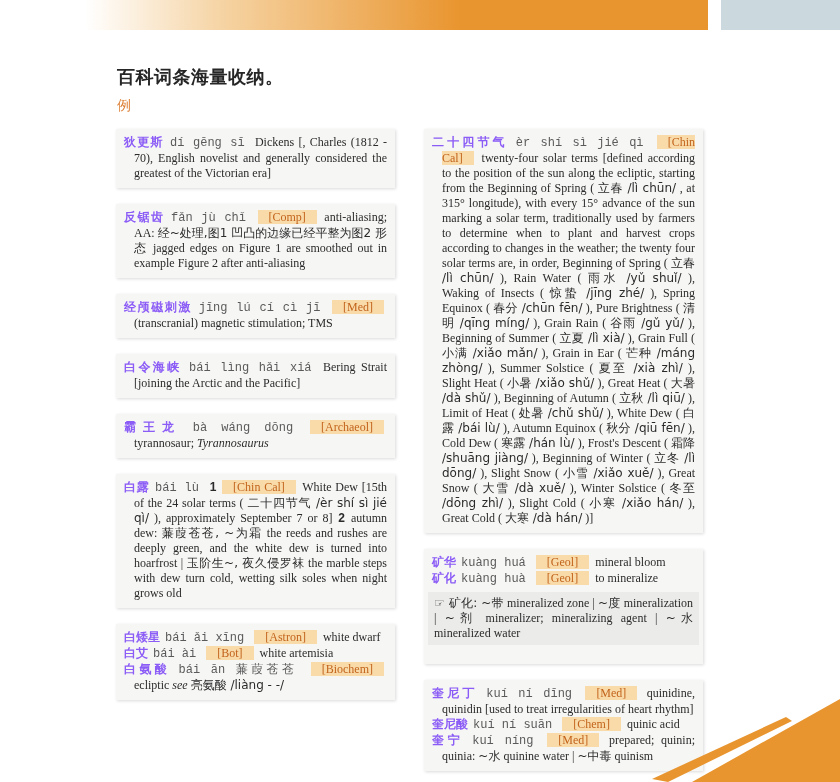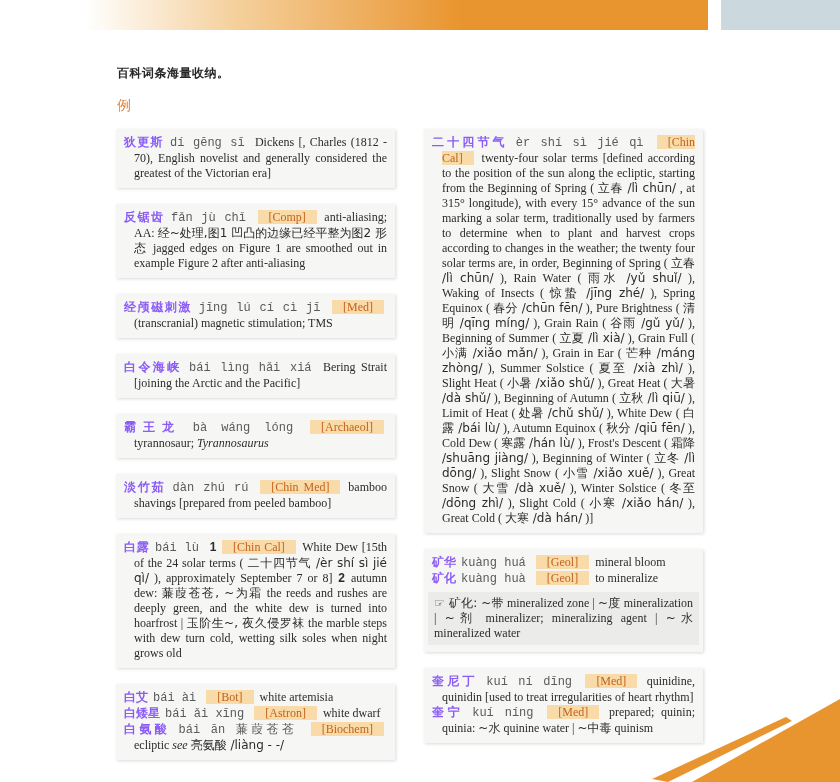--- a/index.html
+++ b/index.html
@@ -18,21 +18,21 @@
       rgba(240,186,110,.65) 32%,
       #E9952F 65%, #E9952F 100%);
   }
   .corner-block{
     position:absolute;left:721px;top:0;width:119px;height:30px;
     background:#CBD8DD;
   }
   .page-title{
     position:absolute;left:117px;top:54px;
     font-family:"DejaVu Sans",sans-serif;
-    font-size:12px;line-height:22px;color:#262626;
+    font-size:18px;line-height:22px;color:#262626;
     letter-spacing:.5px;
   }
   .example-label{
     position:absolute;left:117px;top:97px;
     font-family:"DejaVu Sans",sans-serif;
     font-size:14px;color:#DD7E33;
   }
   
   .col{position:absolute;top:129px;width:279px;}
   .col-left{left:116px;}
@@ -55,21 +55,21 @@
     font-family:"Liberation Serif",serif;
     background:#F9DAA9;color:#C2641C;
     padding:0 11px;margin:0 3px 0 1px;
   }
   .r-en{font-family:"Liberation Serif",serif;}
   .r-cn{font-family:"DejaVu Sans",sans-serif;}
   .r-it{font-family:"Liberation Serif",serif;font-style:italic;}
   .r-b{font-family:"Liberation Sans",sans-serif;font-weight:bold;margin:0 1px;}
   .note{
     background:#EBEBEA;
-    margin:5px -4px 0 -4px;
+    margin:5px -4px 12px -4px;
     padding:4px 6px;
     text-align:justify;
   }
   .note-icon{font-family:"DejaVu Sans",sans-serif;margin-right:4px;color:#3a3a3a;}
   
   .corner-deco{position:absolute;right:0;bottom:0;width:200px;height:96px;}
 </style>
 </head>
 <body>
 
@@ -86,45 +86,43 @@
     <div class="card">
       <p class="entry-line"><span class="r-hw">反锯齿</span> <span class="r-py">fǎn jù chǐ</span> <span class="r-tag">[Comp]</span> <span class="r-en">anti-aliasing; AA:</span> <span class="r-cn">经~处理,图1 凹凸的边缘已经平整为图2 形态</span> <span class="r-en">jagged edges on Figure 1 are smoothed out in example Figure 2 after anti-aliasing</span> </p>
     </div>
     <div class="card">
       <p class="entry-line"><span class="r-hw">经颅磁刺激</span> <span class="r-py">jīng lú cí cì jī</span> <span class="r-tag">[Med]</span> <span class="r-en">(transcranial) magnetic stimulation; TMS</span> </p>
     </div>
     <div class="card">
       <p class="entry-line"><span class="r-hw">白令海峡</span> <span class="r-py">bái lìng hǎi xiá</span> <span class="r-en">Bering Strait [joining the Arctic and the Pacific]</span> </p>
     </div>
     <div class="card">
-      <p class="entry-line"><span class="r-hw">霸王龙</span> <span class="r-py">bà wáng lóng</span> <span class="r-tag">[Archaeol]</span> <span class="r-en">tyrannosaur;</span> <span class="r-it">Tyrannosaurus</span> </p>
-    </div>
-    <div class="card">
-      <p class="entry-line"><span class="r-hw">淡竹茹</span> <span class="r-py">dàn zhú rú</span> <span class="r-tag">[Chin Med]</span> <span class="r-en">bamboo shavings [prepared from peeled bamboo]</span> </p>
+      <p class="entry-line"><span class="r-hw">霸王龙</span> <span class="r-py">bà wáng dōng</span> <span class="r-tag">[Archaeol]</span> <span class="r-en">tyrannosaur;</span> <span class="r-it">Tyrannosaurus</span> </p>
     </div>
     <div class="card">
       <p class="entry-line"><span class="r-hw">白露</span> <span class="r-py">bái lù</span> <span class="r-b">1</span> <span class="r-tag">[Chin Cal]</span> <span class="r-en">White Dew [15th of the 24 solar terms (</span> <span class="r-cn">二十四节气 /èr shí sì jié qì/</span> <span class="r-en">), approximately September 7 or 8]</span> <span class="r-b">2</span> <span class="r-en">autumn dew:</span> <span class="r-cn">蒹葭苍苍, ~为霜</span> <span class="r-en">the reeds and rushes are deeply green, and the white dew is turned into hoarfrost |</span> <span class="r-cn">玉阶生~, 夜久侵罗袜</span> <span class="r-en">the marble steps with dew turn cold, wetting silk soles when night grows old</span> </p>
     </div>
     <div class="card">
+      <p class="entry-line"><span class="r-hw">白矮星</span> <span class="r-py">bái ǎi xīng</span> <span class="r-tag">[Astron]</span> <span class="r-en">white dwarf</span> </p>
       <p class="entry-line"><span class="r-hw">白艾</span> <span class="r-py">bái ài</span> <span class="r-tag">[Bot]</span> <span class="r-en">white artemisia</span> </p>
-      <p class="entry-line"><span class="r-hw">白矮星</span> <span class="r-py">bái ǎi xīng</span> <span class="r-tag">[Astron]</span> <span class="r-en">white dwarf</span> </p>
       <p class="entry-line"><span class="r-hw">白氨酸</span> <span class="r-py">bái ān 蒹葭苍苍</span> <span class="r-tag">[Biochem]</span> <span class="r-en">ecliptic</span> <span class="r-it">see</span> <span class="r-cn">亮氨酸 /liàng - -/</span> </p>
     </div>
   </div>
 <div class="col col-right">
     <div class="card">
       <p class="entry-line"><span class="r-hw">二十四节气</span> <span class="r-py">èr shí sì jié qì</span> <span class="r-tag">[Chin Cal]</span> <span class="r-en">twenty-four solar terms [defined according to the position of the sun along the ecliptic, starting from the Beginning of Spring (</span> <span class="r-cn">立春 /lì chūn/</span> <span class="r-en">, at 315° longitude), with every 15° advance of the sun marking a solar term, traditionally used by farmers to determine when to plant and harvest crops according to changes in the weather; the twenty four solar terms are, in order, Beginning of Spring (</span> <span class="r-cn">立春 /lì chūn/</span> <span class="r-en">), Rain Water (</span> <span class="r-cn">雨水 /yǔ shuǐ/</span> <span class="r-en">), Waking of Insects (</span> <span class="r-cn">惊蛰 /jīng zhé/</span> <span class="r-en">), Spring Equinox (</span> <span class="r-cn">春分 /chūn fēn/</span> <span class="r-en">), Pure Brightness (</span> <span class="r-cn">清明 /qīng míng/</span> <span class="r-en">), Grain Rain (</span> <span class="r-cn">谷雨 /gǔ yǔ/</span> <span class="r-en">), Beginning of Summer (</span> <span class="r-cn">立夏 /lì xià/</span> <span class="r-en">), Grain Full (</span> <span class="r-cn">小满 /xiǎo mǎn/</span> <span class="r-en">), Grain in Ear (</span> <span class="r-cn">芒种 /máng zhòng/</span> <span class="r-en">), Summer Solstice (</span> <span class="r-cn">夏至 /xià zhì/</span> <span class="r-en">), Slight Heat (</span> <span class="r-cn">小暑 /xiǎo shǔ/</span> <span class="r-en">), Great Heat (</span> <span class="r-cn">大暑 /dà shǔ/</span> <span class="r-en">), Beginning of Autumn (</span> <span class="r-cn">立秋 /lì qiū/</span> <span class="r-en">), Limit of Heat (</span> <span class="r-cn">处暑 /chǔ shǔ/</span> <span class="r-en">), White Dew (</span> <span class="r-cn">白露 /bái lù/</span> <span class="r-en">), Autumn Equinox (</span> <span class="r-cn">秋分 /qiū fēn/</span> <span class="r-en">), Cold Dew (</span> <span class="r-cn">寒露 /hán lù/</span> <span class="r-en">), Frost's Descent (</span> <span class="r-cn">霜降 /shuāng jiàng/</span> <span class="r-en">), Beginning of Winter (</span> <span class="r-cn">立冬 /lì dōng/</span> <span class="r-en">), Slight Snow (</span> <span class="r-cn">小雪 /xiǎo xuě/</span> <span class="r-en">), Great Snow (</span> <span class="r-cn">大雪 /dà xuě/</span> <span class="r-en">), Winter Solstice (</span> <span class="r-cn">冬至 /dōng zhì/</span> <span class="r-en">), Slight Cold (</span> <span class="r-cn">小寒 /xiǎo hán/</span> <span class="r-en">), Great Cold (</span> <span class="r-cn">大寒 /dà hán/</span> <span class="r-en">)]</span> </p>
     </div>
     <div class="card">
       <p class="entry-line"><span class="r-hw">矿华</span> <span class="r-py">kuàng huá</span> <span class="r-tag">[Geol]</span> <span class="r-en">mineral bloom</span> </p>
       <p class="entry-line"><span class="r-hw">矿化</span> <span class="r-py">kuàng huà</span> <span class="r-tag">[Geol]</span> <span class="r-en">to mineralize</span> </p>
       <div class="note"><span class="note-icon">☞</span><span class="r-cn">矿化: ~带</span> <span class="r-en">mineralized zone |</span> <span class="r-cn">~度</span> <span class="r-en">mineralization |</span> <span class="r-cn">~剂</span> <span class="r-en">mineralizer; mineralizing agent |</span> <span class="r-cn">~水</span> <span class="r-en">mineralized water</span> </div>
     </div>
     <div class="card">
       <p class="entry-line"><span class="r-hw">奎尼丁</span> <span class="r-py">kuí ní dīng</span> <span class="r-tag">[Med]</span> <span class="r-en">quinidine, quinidin [used to treat irregularities of heart rhythm]</span> </p>
+      <p class="entry-line"><span class="r-hw">奎尼酸</span> <span class="r-py">kuí ní suān</span> <span class="r-tag">[Chem]</span> <span class="r-en">quinic acid</span> </p>
       <p class="entry-line"><span class="r-hw">奎宁</span> <span class="r-py">kuí níng</span> <span class="r-tag">[Med]</span> <span class="r-en">prepared; quinin; quinia:</span> <span class="r-cn">~水</span> <span class="r-en">quinine water |</span> <span class="r-cn">~中毒</span> <span class="r-en">quinism</span> </p>
     </div>
   </div>
 
 <svg class="corner-deco" viewBox="0 0 200 96" xmlns="http://www.w3.org/2000/svg">
   <polygon points="52,96 200,13 200,96" fill="#E8952F"></polygon>
   <polygon points="12,93 146,31 152,35 28,96" fill="#E8952F"></polygon>
 </svg>
 
 </body></html>

